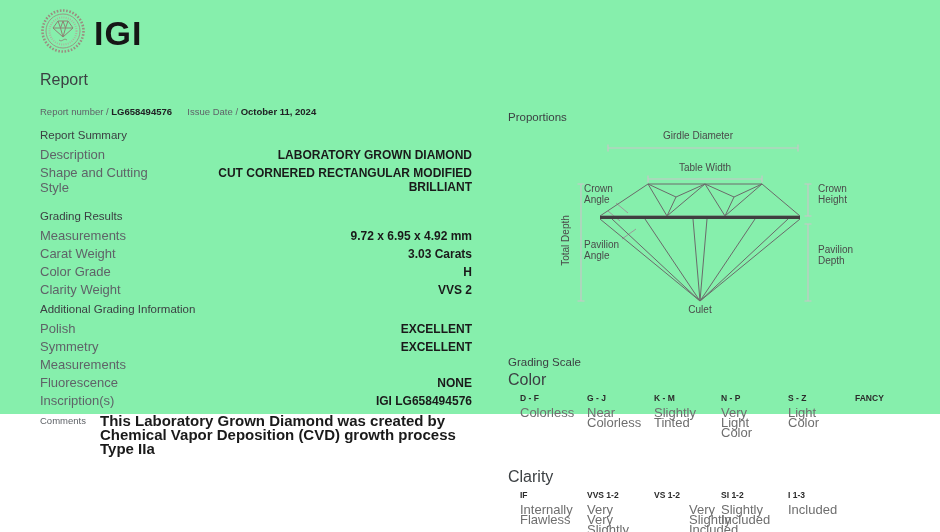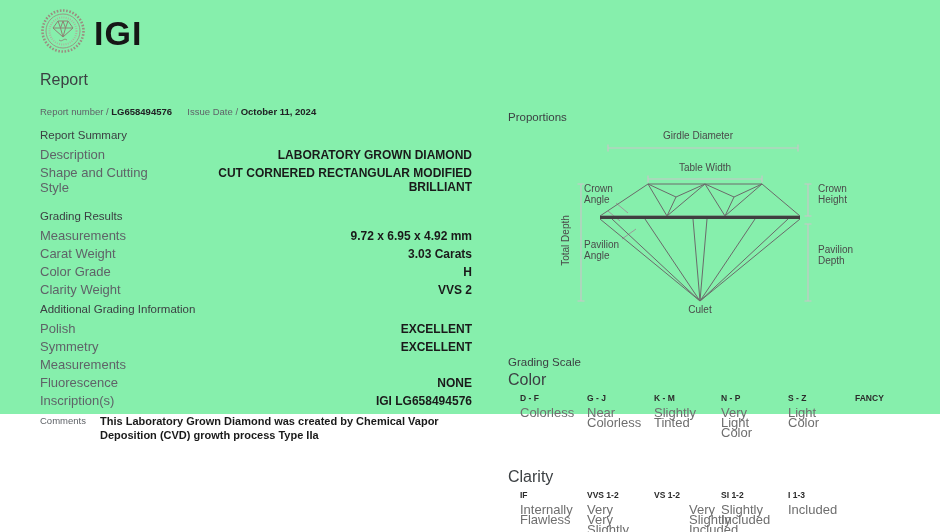--- a/index.html
+++ b/index.html
@@ -18,21 +18,21 @@
   .meta b { color:#202124; font-weight:700; }
   .meta .sep { display:inline-block; width:10px; }
   .h2 { font-size:11.5px; font-weight:500; color:#3c4043; line-height:14px; margin-bottom:5px; }
   .h2.gap-lg { margin-top:26px; }
   .h2.gap-sm { margin-top:2px; }
   .row { display:flex; justify-content:space-between; align-items:baseline; height:18px; }
   .row .lbl { font-size:13px; color:#5f6368; }
   .row .val { font-size:12px; font-weight:700; color:#1a1a1a; text-align:right; }
   .comments-row { display:flex; margin-top:3px; }
   .comments-row .lbl { font-size:9.5px; color:#5f6368; width:60px; flex:none; padding-top:1px; }
-  .comments-row .val { font-size:11px; font-weight:700; color:#1a1a1a; line-height:14px; flex:1; }
+  .comments-row .val { font-size:15px; font-weight:700; color:#1a1a1a; line-height:14px; flex:1; }
 
   
   .right-col { position:absolute; left:508px; top:110px; width:420px; }
   .diagram { position:relative; width:420px; height:196px; margin-top:4px; }
   .diagram svg { position:absolute; left:0; top:0; }
   .dlab { position:absolute; font-size:10px; color:#4a4a4a; line-height:11px; }
   .dlab.center { text-align:center; }
   .rot { transform:rotate(-90deg); }
 
   .h2.scale-head { margin-top:30px; margin-bottom:0; }

